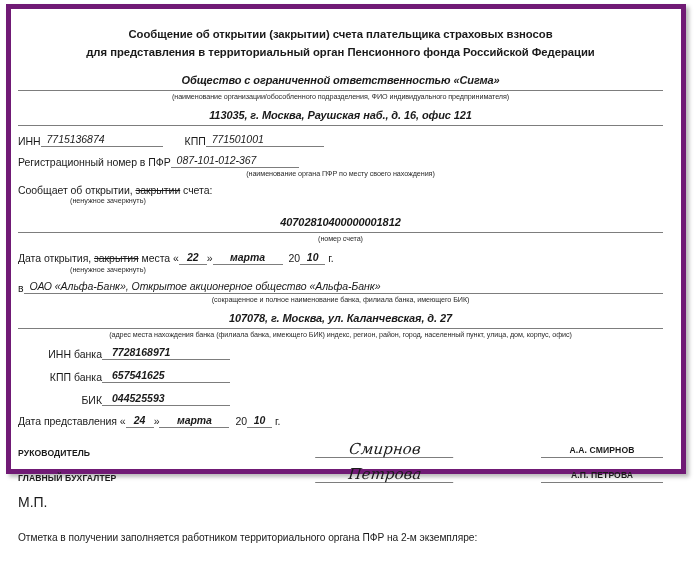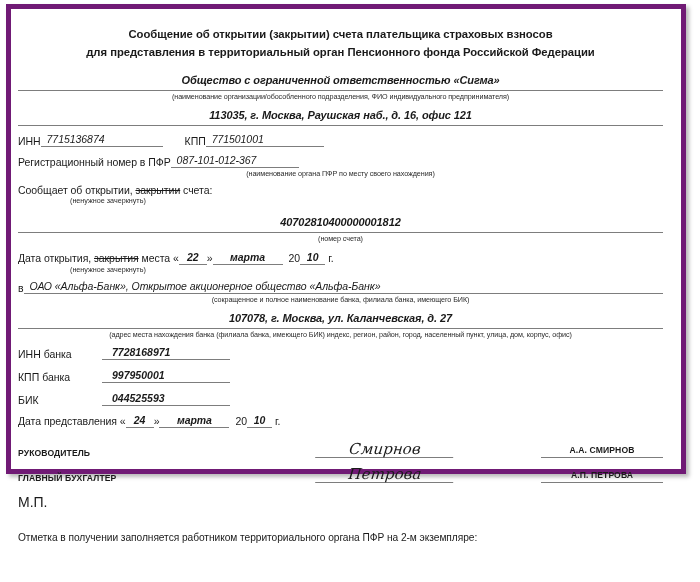--- a/index.html
+++ b/index.html
@@ -123,21 +123,21 @@
     line-height: 9px;
   }
 
   
   .bank-row {
     display: flex;
     align-items: flex-end;
     font-size: 10.5px;
     margin-top: 9px;
   }
-  .bank-lbl { width: 84px; }
+  .bank-lbl { width: 84px; text-align: right; }
   .bank-val {
     font-style: italic;
     font-weight: bold;
     font-size: 10.5px;
     border-bottom: 1px solid #7d7d7d;
     width: 128px;
     padding: 0 0 1px 10px;
     box-sizing: border-box;
   }
 
@@ -261,21 +261,21 @@
     <div class="rule-full"></div>
     <div class="caption">(адрес места нахождения банка (филиала банка, имеющего БИК) индекс, регион, район, город, населенный пункт, улица, дом, корпус, офис)</div>
   </div>
 
   <div class="bank-row" style="margin-top:7px;">
     <span class="bank-lbl">ИНН банка</span>
     <span class="bank-val">7728168971</span>
   </div>
   <div class="bank-row">
     <span class="bank-lbl">КПП банка</span>
-    <span class="bank-val">997950001</span>
+    <span class="bank-val">657541625</span>
   </div>
   <div class="bank-row">
     <span class="bank-lbl">БИК</span>
     <span class="bank-val">044525593</span>
   </div>
 
   <div class="date-row" style="">
     <span class="lbl">Дата представления «</span>
     <span class="dv day">24</span>
     <span class="lbl">»</span>

